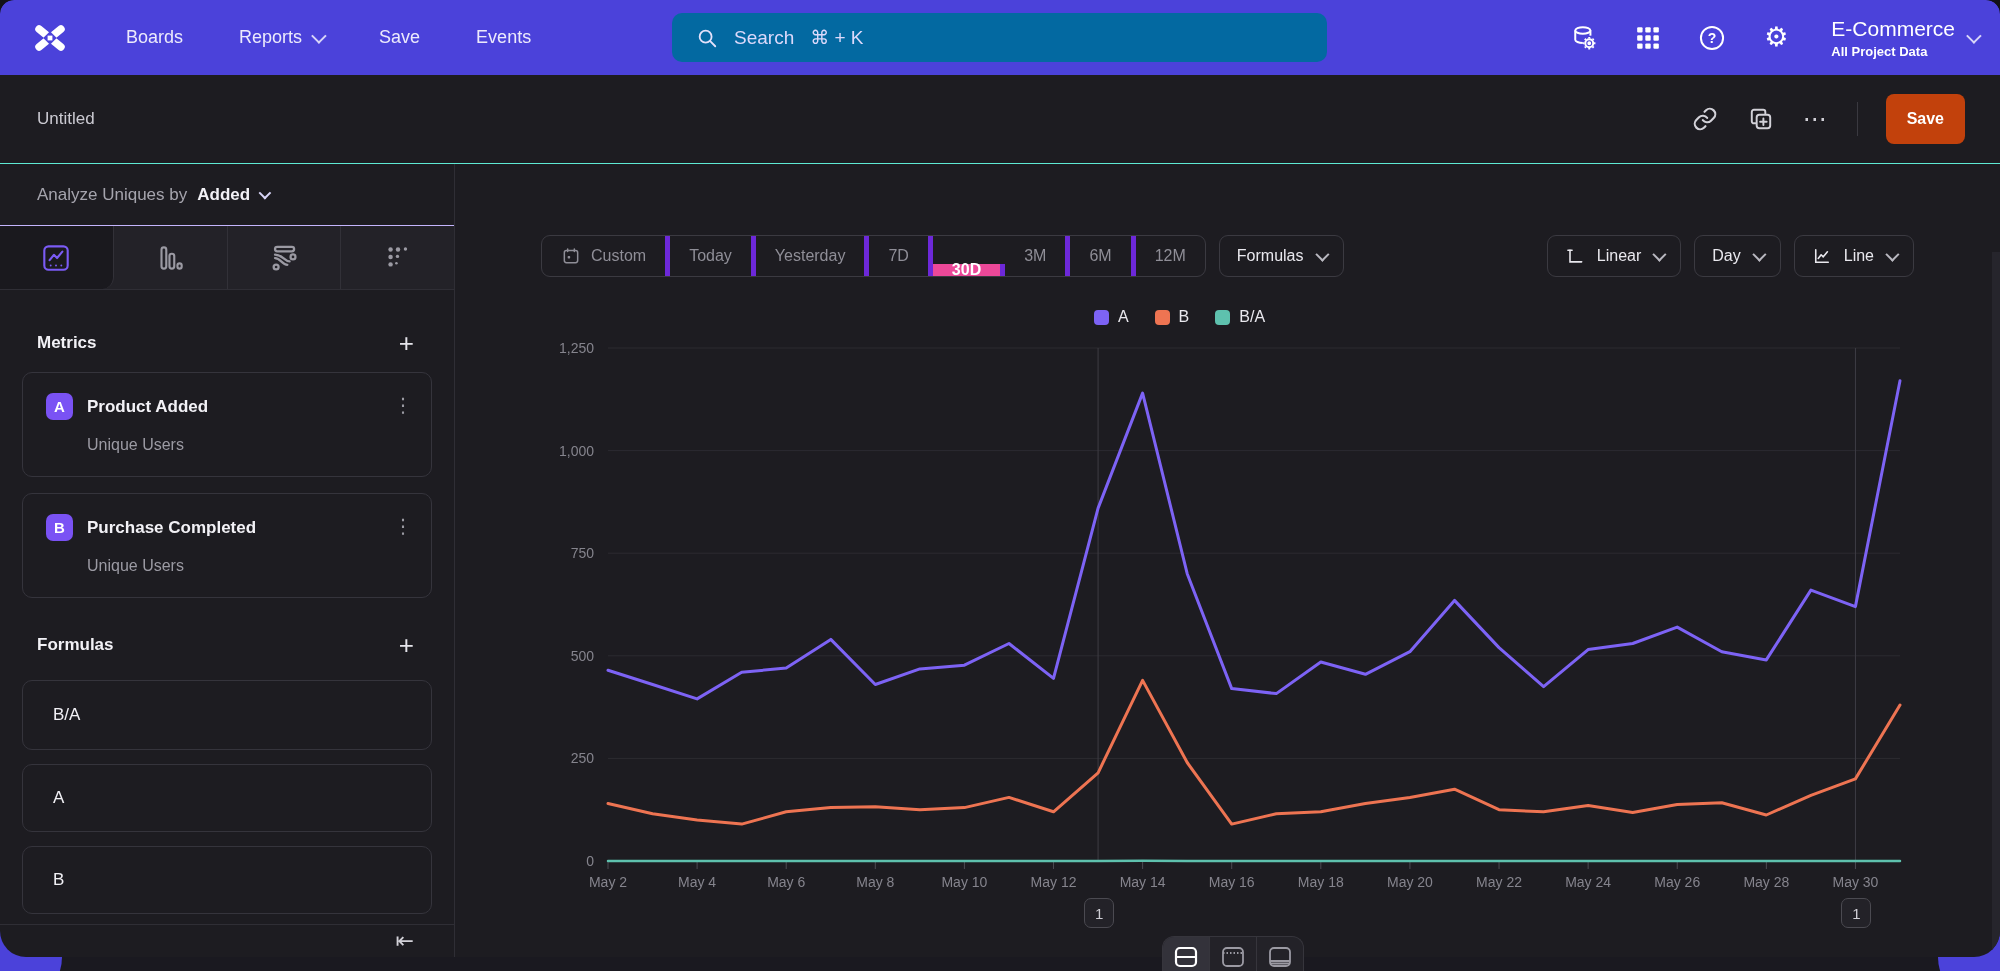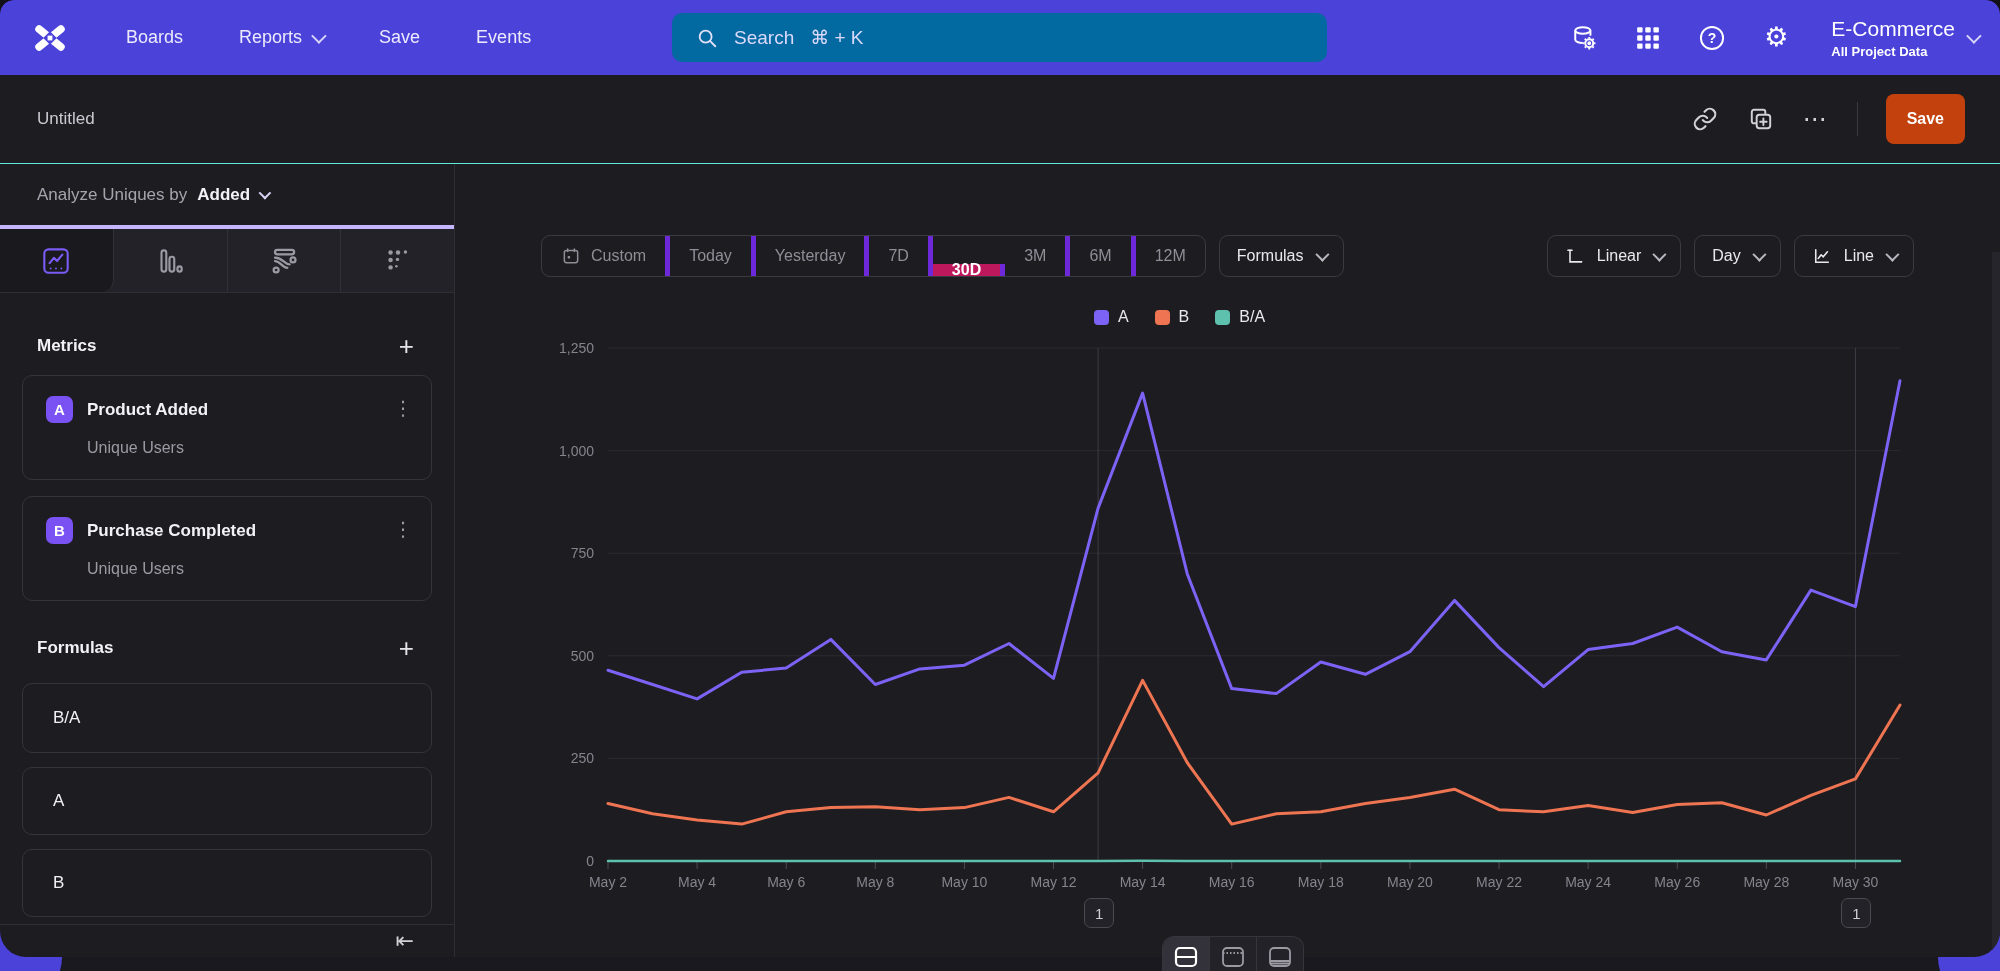--- a/index.html
+++ b/index.html
@@ -26,21 +26,21 @@
   .report-header{position:relative;height:88px;border-bottom:1px solid #5eead4;display:flex;align-items:center;}
   .report-title{margin-left:37px;color:#cbcad2;font-size:17px;}
   .header-actions{position:absolute;right:35px;display:flex;align-items:center;gap:28px;color:#c9c8cf;}
   .h-ic{width:28px;height:28px;display:flex;align-items:center;justify-content:center;cursor:pointer;color:#d2d1d8;}
   .ellipsis{font-size:24px;letter-spacing:2px;color:#d2d1d8;cursor:pointer;}
   .vdiv{width:1px;height:34px;background:#3a3940;}
   .save-btn{background:#c2410c;color:#fff;font-size:16px;font-weight:bold;border:none;border-radius:8px;padding:16px 21px;cursor:pointer;}
   .body{display:flex;height:793px;}
   
   .sidebar{width:455px;box-sizing:border-box;border-right:1px solid #2f2e35;position:relative;}
-  .analyze-row{height:61px;border-bottom:4px solid #c4b5fd;display:flex;align-items:center;padding-left:37px;gap:10px;font-size:17px;}
+  .analyze-row{height:61px;border-bottom:1px solid #c4b5fd;display:flex;align-items:center;padding-left:37px;gap:10px;font-size:17px;}
   .analyze-label{color:#a5a4ad;}
   .analyze-val{color:#f2f1f6;font-weight:bold;display:flex;align-items:center;gap:9px;cursor:pointer;}
   .tabs-row{height:63px;border-bottom:1px solid #2f2e35;display:flex;background:#232228;}
   .ctab{flex:1;display:flex;align-items:center;justify-content:center;border-right:1px solid #323138;cursor:pointer;color:#8f8e97;}
   .ctab:last-child{border-right:none;}
   .ctab.active{background:#1a191e;color:#7b5bf5;border-right:1px solid #323138;border-radius:0 0 12px 0;}
   .section-head{display:flex;align-items:center;justify-content:space-between;padding:0 40px 0 37px;margin-top:40px;}
   .section-title{color:#f2f1f6;font-size:17px;font-weight:bold;}
   .plus{color:#e4e3ea;font-size:26px;font-weight:normal;cursor:pointer;line-height:1;}
   .metric-card{margin:16px 22px 0 22px;border:1px solid #35343c;border-radius:10px;padding:20px 18px 22px 23px;position:relative;cursor:pointer;}
@@ -51,21 +51,21 @@
   .metric-sub{color:#9b9aa3;font-size:16px;margin:16px 0 0 41px;}
   .formula-card{margin:14px 22px 0 22px;border:1px solid #35343c;border-radius:10px;height:68px;display:flex;align-items:center;padding-left:30px;color:#f2f1f6;font-size:17px;box-sizing:border-box;cursor:pointer;}
   .sidebar-foot{position:absolute;left:0;right:0;bottom:0;height:32px;border-top:1px solid #2f2e35;display:flex;align-items:center;justify-content:flex-end;padding-right:40px;}
   .collapse{color:#d2d1d8;font-size:22px;cursor:pointer;line-height:1;}
   
   .content{flex:1;position:relative;}
   .controls{position:absolute;top:71px;left:0;right:0;display:flex;align-items:center;padding:0 86px;}
   .range-group{display:flex;align-items:stretch;border:1px solid #3b3a41;border-radius:9px;height:42px;box-sizing:border-box;overflow:hidden;}
   .range-item{display:flex;align-items:center;gap:10px;padding:0 19px;color:#8f8e97;font-size:16px;border-right:5px solid #6d28d9;cursor:pointer;white-space:nowrap;}
   .range-item:last-child{border-right:none;}
-  .range-item.active{background:#be185d;color:#ffffff;font-weight:bold;margin-top:28px;}
+  .range-item.active{background:#ec4899;color:#ffffff;font-weight:bold;margin-top:28px;}
   .btn{display:flex;align-items:center;gap:12px;border:1px solid #3b3a41;border-radius:9px;height:42px;box-sizing:border-box;padding:0 17px;color:#e9e8ee;font-size:16px;cursor:pointer;background:transparent;}
   .btn .chev{border-color:#b9b8c0;width:8px;height:8px;}
   .compare{margin-left:13px;}
   .right-group{margin-left:auto;display:flex;gap:13px;}
   .legend{position:absolute;top:144px;left:0;right:0;display:flex;justify-content:center;gap:26px;transform:translateX(-48px);}
   .legend-item{display:flex;align-items:center;gap:9px;color:#e9e8ee;font-size:16px;cursor:pointer;}
   .swatch{width:15px;height:15px;border-radius:4px;}
   .swatch.dotted{background-image:radial-gradient(#cfeee8 0.8px, transparent 0.9px);background-size:4px 4px;}
   #chart-wrap{position:absolute;top:137px;left:0;width:1545px;height:650px;}
   .ann-badge{position:absolute;width:28px;height:28px;border:1px solid #4b4a51;background:#232228;border-radius:7px;color:#cfced5;font-size:15px;display:flex;align-items:center;justify-content:center;cursor:pointer;}

